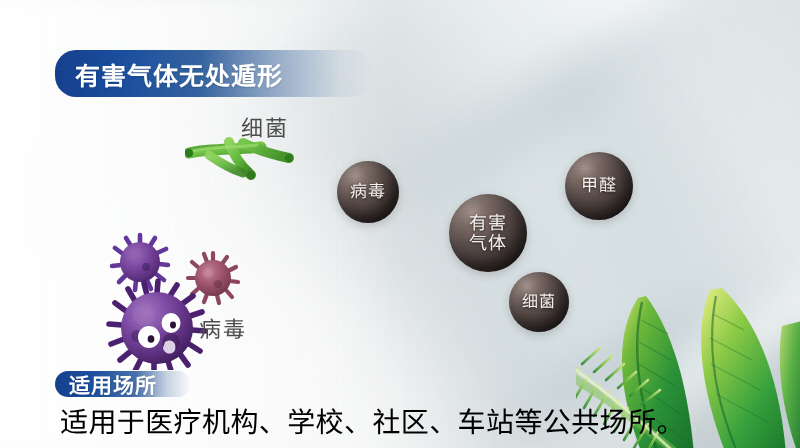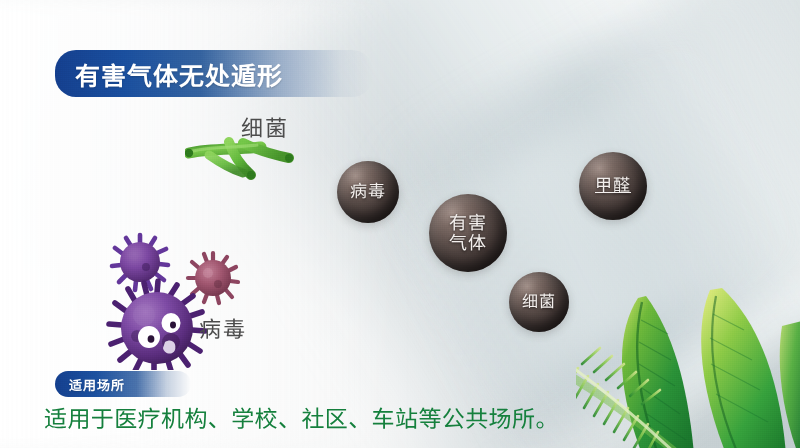--- a/index.html
+++ b/index.html
@@ -117,34 +117,34 @@
     background: linear-gradient(90deg,
       #143f8e 0%, #1a4f9e 22%, #35639f 46%,
       rgba(100,132,175,0.62) 70%,
       rgba(150,170,196,0.18) 90%,
       rgba(170,186,205,0) 100%);
   }
   .pill-usage {
     left: 55px; top: 371px;
     width: 136px; height: 26px;
     padding-left: 14px;
-    font-size: 13px;
+    font-size: 21px;
     border-radius: 13px;
     background: linear-gradient(90deg,
       #143f8e 0%, #1c519f 30%, #4a72ab 60%,
       rgba(130,155,190,0.45) 82%,
       rgba(160,178,202,0) 100%);
   }
 
   
   .body-copy {
     position: absolute;
-    left: 44px; top: 400px;
-    font-size: 23px;
-    color: #15803d;
+    left: 60px; top: 400px;
+    font-size: 28px;
+    color: #000000;
     letter-spacing: 0.4px;
     white-space: nowrap;
   }
 
   
   .sphere {
     position: absolute;
     border-radius: 50%;
     display: flex;
     align-items: center;
@@ -164,22 +164,22 @@
         #241d1c 100%);
     box-shadow:
       inset -5px -6px 14px rgba(0,0,0,0.55),
       inset 4px 5px 12px rgba(255,255,255,0.12),
       0 3px 9px rgba(60,55,55,0.22);
     text-shadow: 0 1px 3px rgba(0,0,0,0.7);
   }
   .sphere span { display: block; }
 
   #sphere-virus   { left: 337px; top: 161px; width: 62px;  height: 62px;  font-size: 17px; }
-  #sphere-gas     { left: 429px; top: 194px; width: 78px;  height: 78px;  font-size: 18px; justify-content: center; }
-  #sphere-formald { left: 579px; top: 152px; width: 68px;  height: 68px;  font-size: 17px; text-decoration: underline; }
+  #sphere-gas     { left: 449px; top: 194px; width: 78px;  height: 78px;  font-size: 18px; justify-content: center; }
+  #sphere-formald { left: 565px; top: 152px; width: 68px;  height: 68px;  font-size: 17px; }
   #sphere-bact    { left: 509px; top: 272px; width: 60px;  height: 60px;  font-size: 16px; }
 
   
   .float-label {
     position: absolute;
     color: #4c4c4c;
     font-size: 22px;
     letter-spacing: 2px;
     white-space: nowrap;
   }

